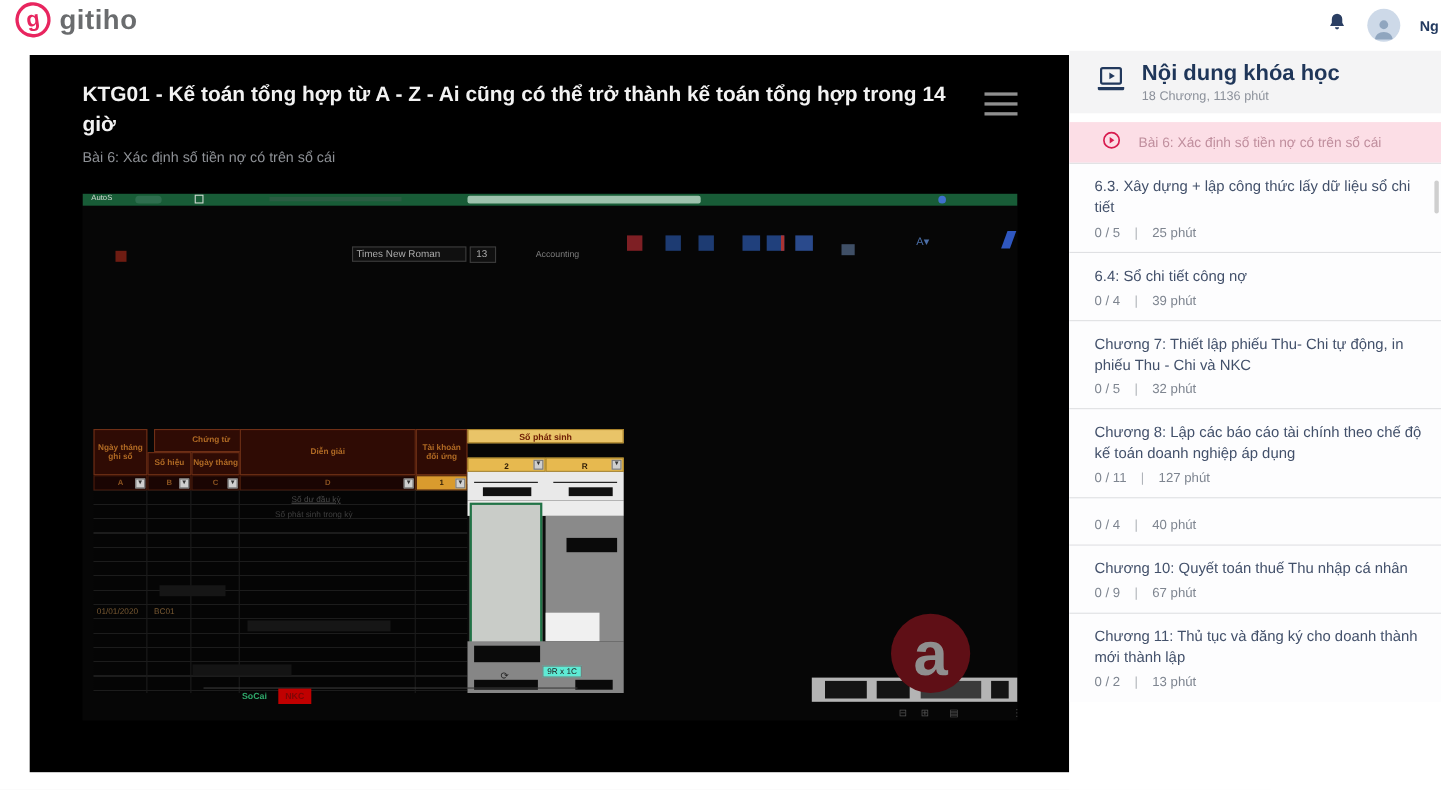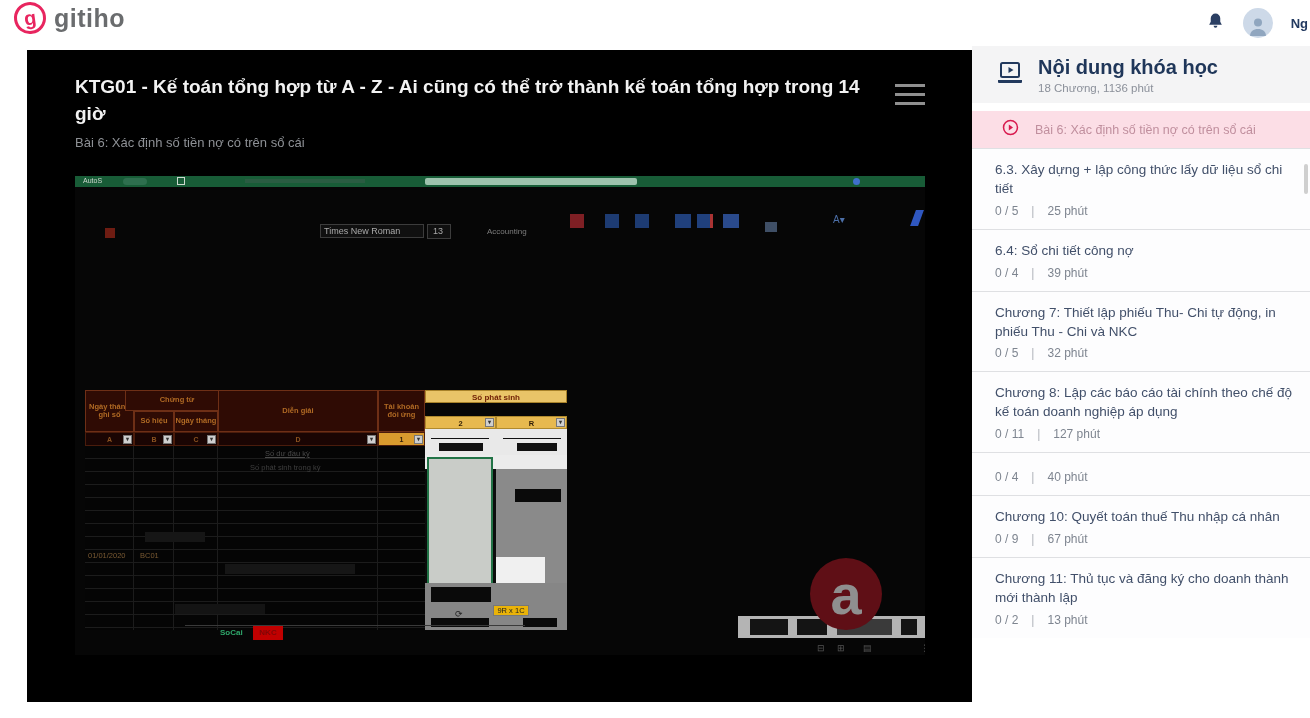--- a/index.html
+++ b/index.html
@@ -65,21 +65,21 @@
   .am-title { position:absolute; left:0; top:0; width:142px; height:13px; background:#e9c468;
               color:#6e1d04; font-size:8px; font-weight:bold; text-align:center; line-height:13px;
               border:1px solid #a8822a; }
   .am-sub { position:absolute; top:13px; width:71px; height:13px; background:#f9a8d4; color:#4a2808;
             font-size:8px; font-weight:bold; text-align:center; line-height:13px; border:1px solid #b08a2e;margin-top:24px; }
   .am-flt { position:absolute; top:26px; width:71px; height:13px; background:#e7b94f; color:#2f1d06;
             font-size:7.5px; font-weight:bold; text-align:center; line-height:13px; border:1px solid #b08a2e; }
   .am-body { position:absolute; left:0; top:39px; width:142px; height:201px; background:#0c0c0c; }
   .sel { position:absolute; left:2px; top:28px; width:66px; height:138px; background:#c9ccc8;
          border:2px solid #217346; }
-  .badge-9r { position:absolute; left:68px; top:176px; width:36px; height:11px; background:#eab308;
+  .badge-9r { position:absolute; left:68px; top:176px; width:36px; height:11px; background:#5eead4;
               border:1px solid #777; color:#222; font-size:7.5px; text-align:center; line-height:10px; }
 
   .sheettab-socai { position:absolute; left:145px; top:452px; color:#2fa86b; font-size:8px; font-weight:bold; }
   .sheettab-nkc { position:absolute; left:178px; top:450px; width:30px; height:14px; background:#c00000;
                   color:#7e0606; font-size:8px; font-weight:bold; text-align:center; line-height:14px; }
   .watermark { position:absolute; left:735px; top:382px; width:72px; height:72px; border-radius:50%;
                background:#5f0f16; color:#8f8f8f; font-size:56px; font-weight:bold;
                display:flex; align-items:center; justify-content:center; }
   .ctrl-glyph { position:absolute; color:#555; font-size:9px; }
 
@@ -157,21 +157,21 @@
         <span class="dec" style="left:560px;top:38px;width:14px;height:14px;background:#1d3b72;"></span>
         <span class="dec" style="left:600px;top:38px;width:16px;height:14px;background:#20407c;"></span>
         <span class="dec" style="left:622px;top:38px;width:16px;height:14px;background:#20407c;border-right:3px solid #a33;"></span>
         <span class="dec" style="left:648px;top:38px;width:16px;height:14px;background:#2a4a8c;"></span>
         <span class="dec" style="left:690px;top:46px;width:12px;height:10px;background:#3f4f66;"></span>
         <span class="dec" style="left:758px;top:38px;color:#4c6fa8;font-size:10px;">A▾</span>
         <span class="dec" style="left:838px;top:34px;width:8px;height:16px;background:#2f57c0;transform:skewX(-20deg);"></span>
 
         <div class="xl-ledger">
           <div class="lh" style="left:0;top:0;width:49px;height:42px;">Ngày tháng ghi sổ</div>
-          <div class="lh" style="left:40px;top:0;width:104px;height:21px;">Chứng từ</div>
+          <div class="lh" style="left:55px;top:0;width:104px;height:21px;">Chứng từ</div>
           <div class="lh" style="left:49px;top:21px;width:40px;height:21px;">Số hiệu</div>
           <div class="lh" style="left:89px;top:21px;width:44px;height:21px;">Ngày tháng</div>
           <div class="lh" style="left:133px;top:0;width:160px;height:42px;">Diễn giải</div>
           <div class="lh" style="left:293px;top:0;width:47px;height:42px;">Tài khoản đối ứng</div>
 
           <div class="lf" style="left:0;top:42px;width:49px;height:14px;">
               <span>A</span>
               <span class="ddsq">▾</span>
             </div>
           <div class="lf" style="left:49px;top:42px;width:40px;height:14px;">

